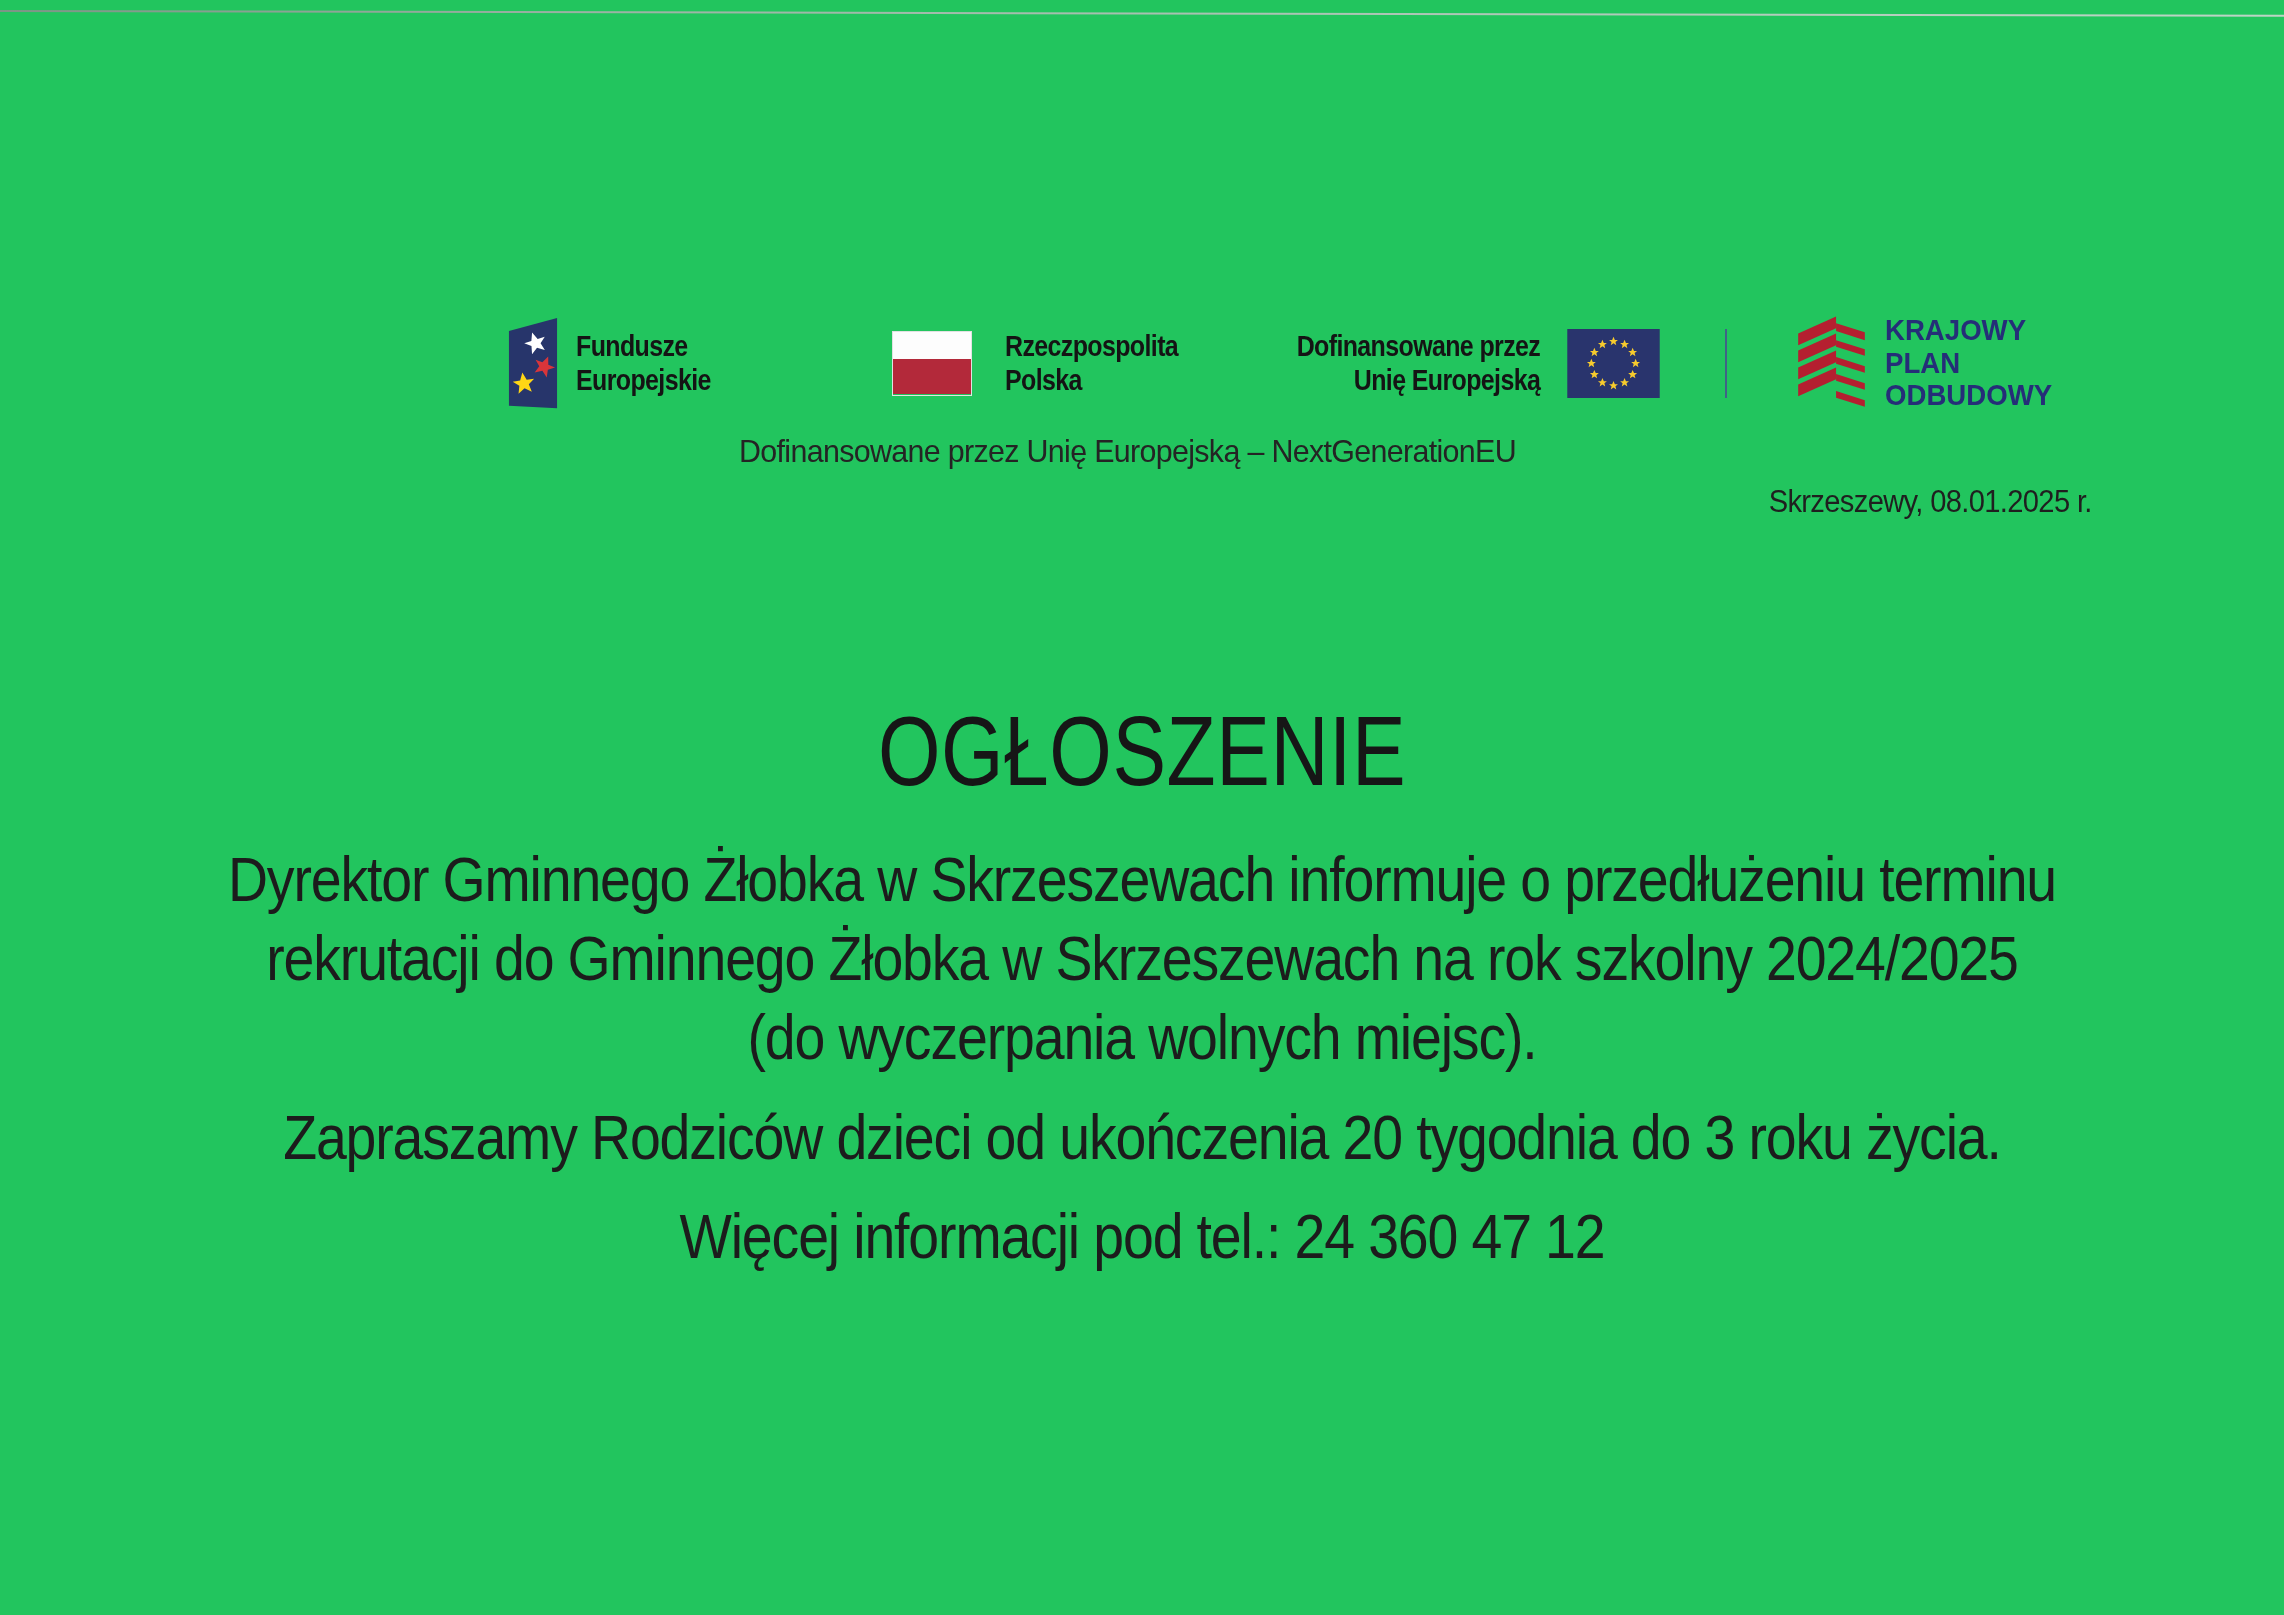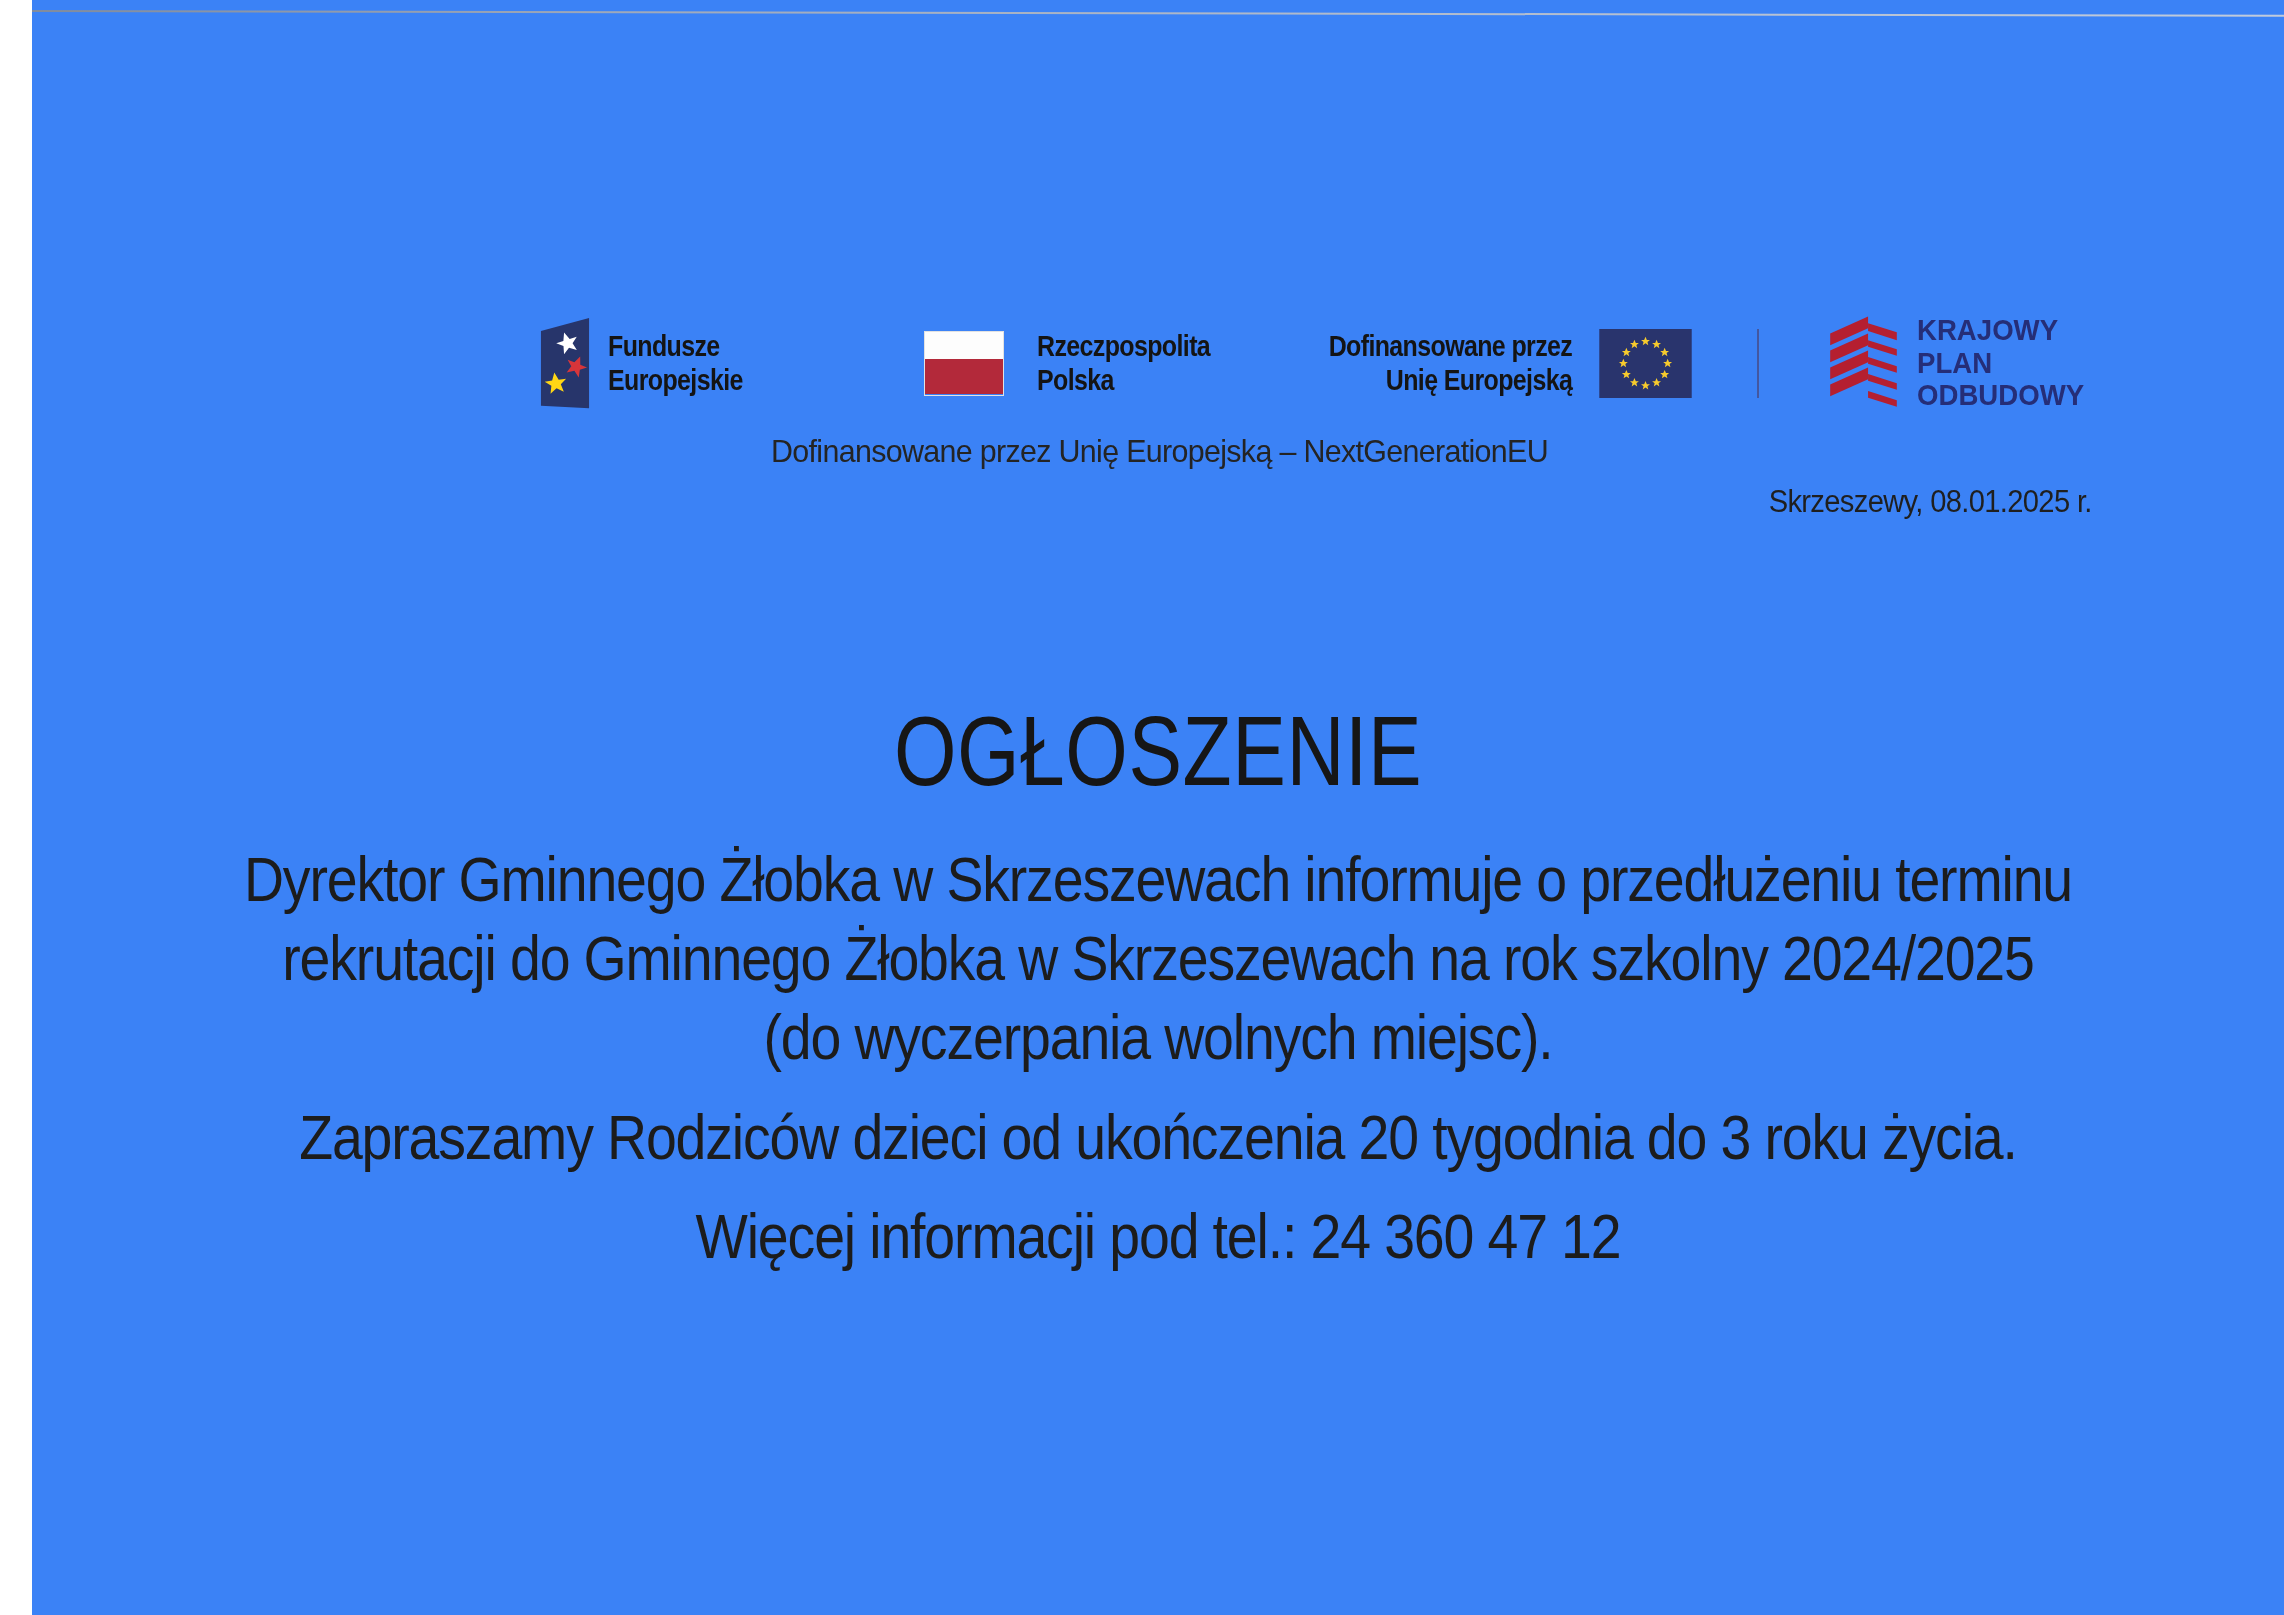--- a/index.html
+++ b/index.html
@@ -4,21 +4,21 @@
 <style>
   * { box-sizing: border-box; margin: 0; padding: 0; }
   html, body { background: #ffffff; }
   body {
     width: 2284px; height: 1616px;
     position: relative;
     font-family: "Liberation Sans", sans-serif;
     color: #1d1d1d;
     overflow: hidden;
   }
-  .page { position: absolute; inset: 0; background: #3b82f6; margin-left: 32px; }
+  .page { position: absolute; inset: 0; background: #22c55e; }
 
   
   .scan-artifact {
     position: absolute; top: 9.8px; left: 0; width: 101%; height: 2px;
     background: linear-gradient(90deg, #8d8d8d 0%, #aFaFaF 25%, #c3c3c3 55%, #d8d8d8 100%);
     transform: rotate(0.12deg); transform-origin: left center; opacity: .85;
   }
 
   
   .logo-row {

